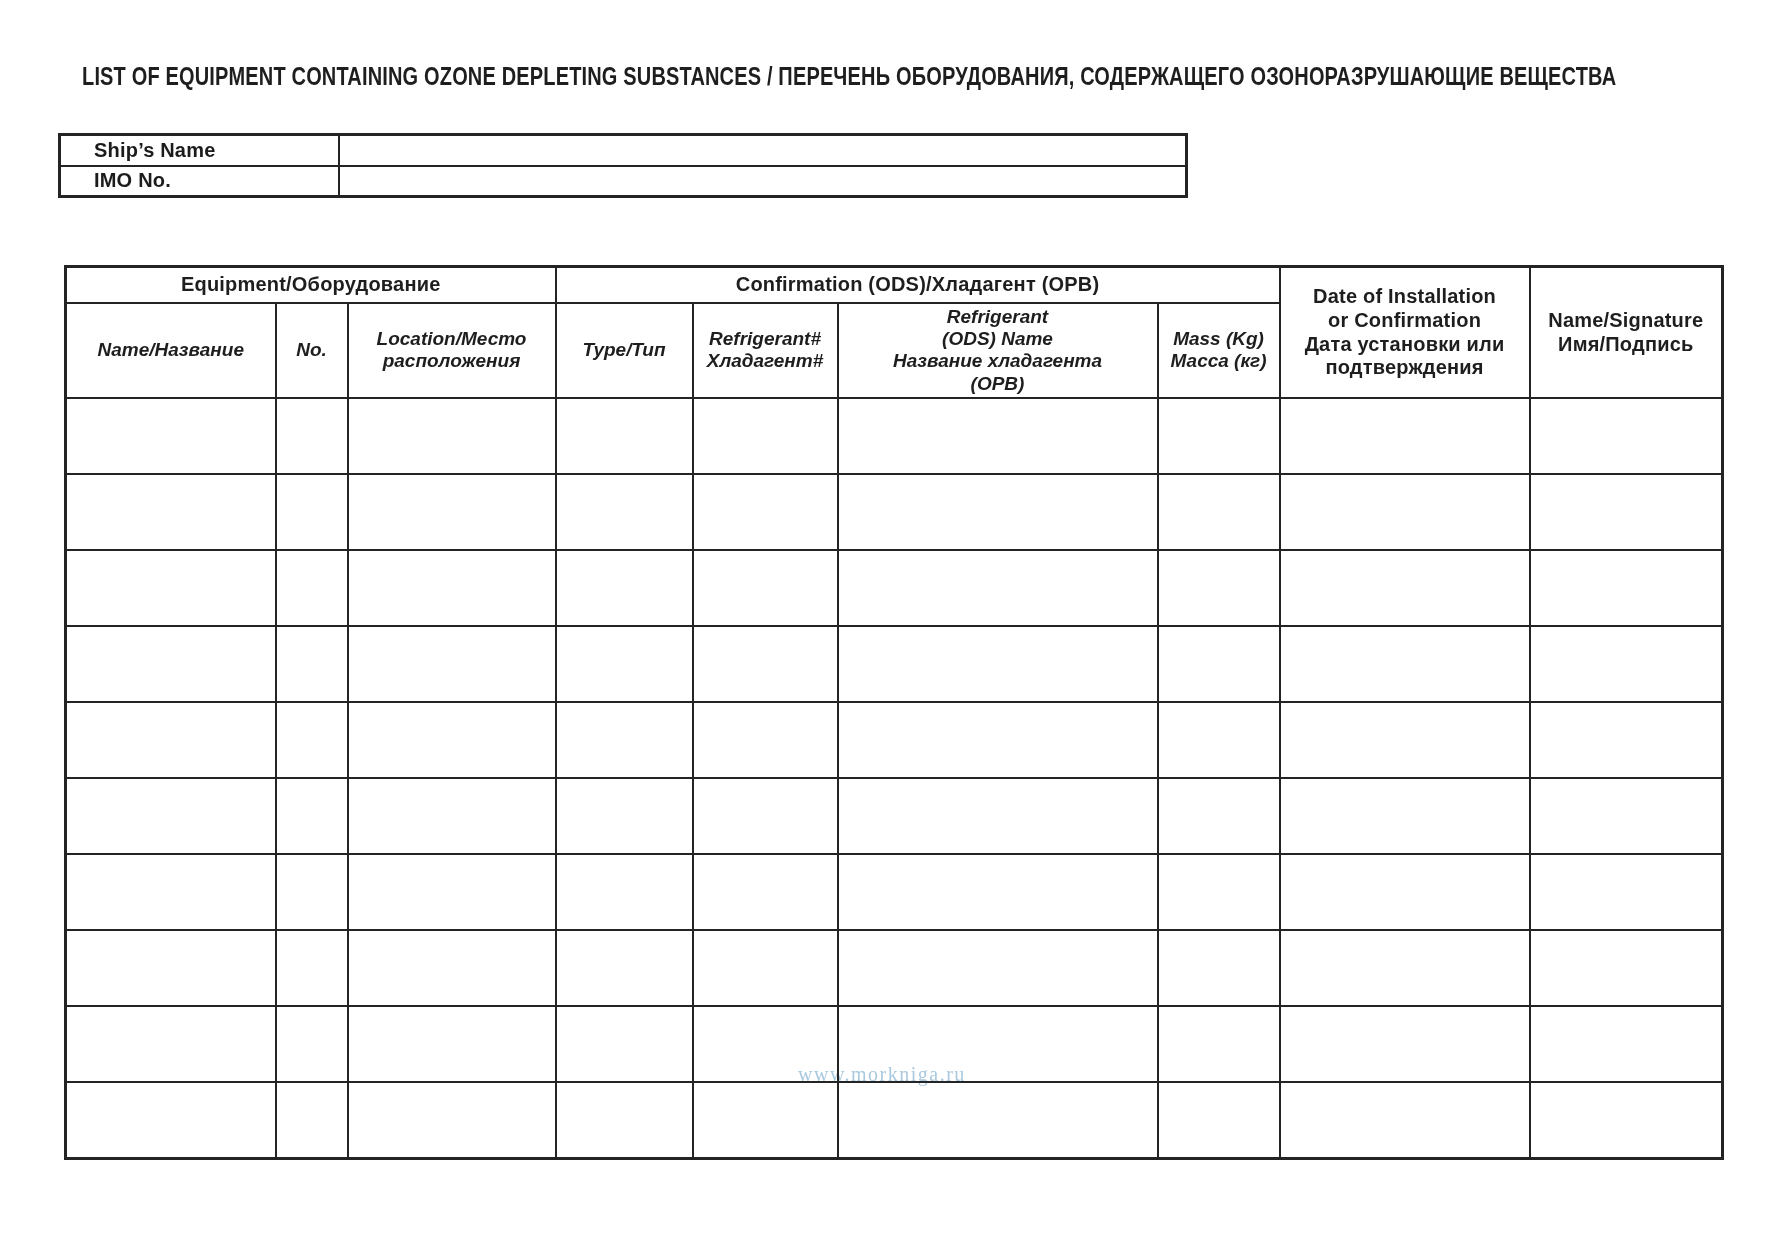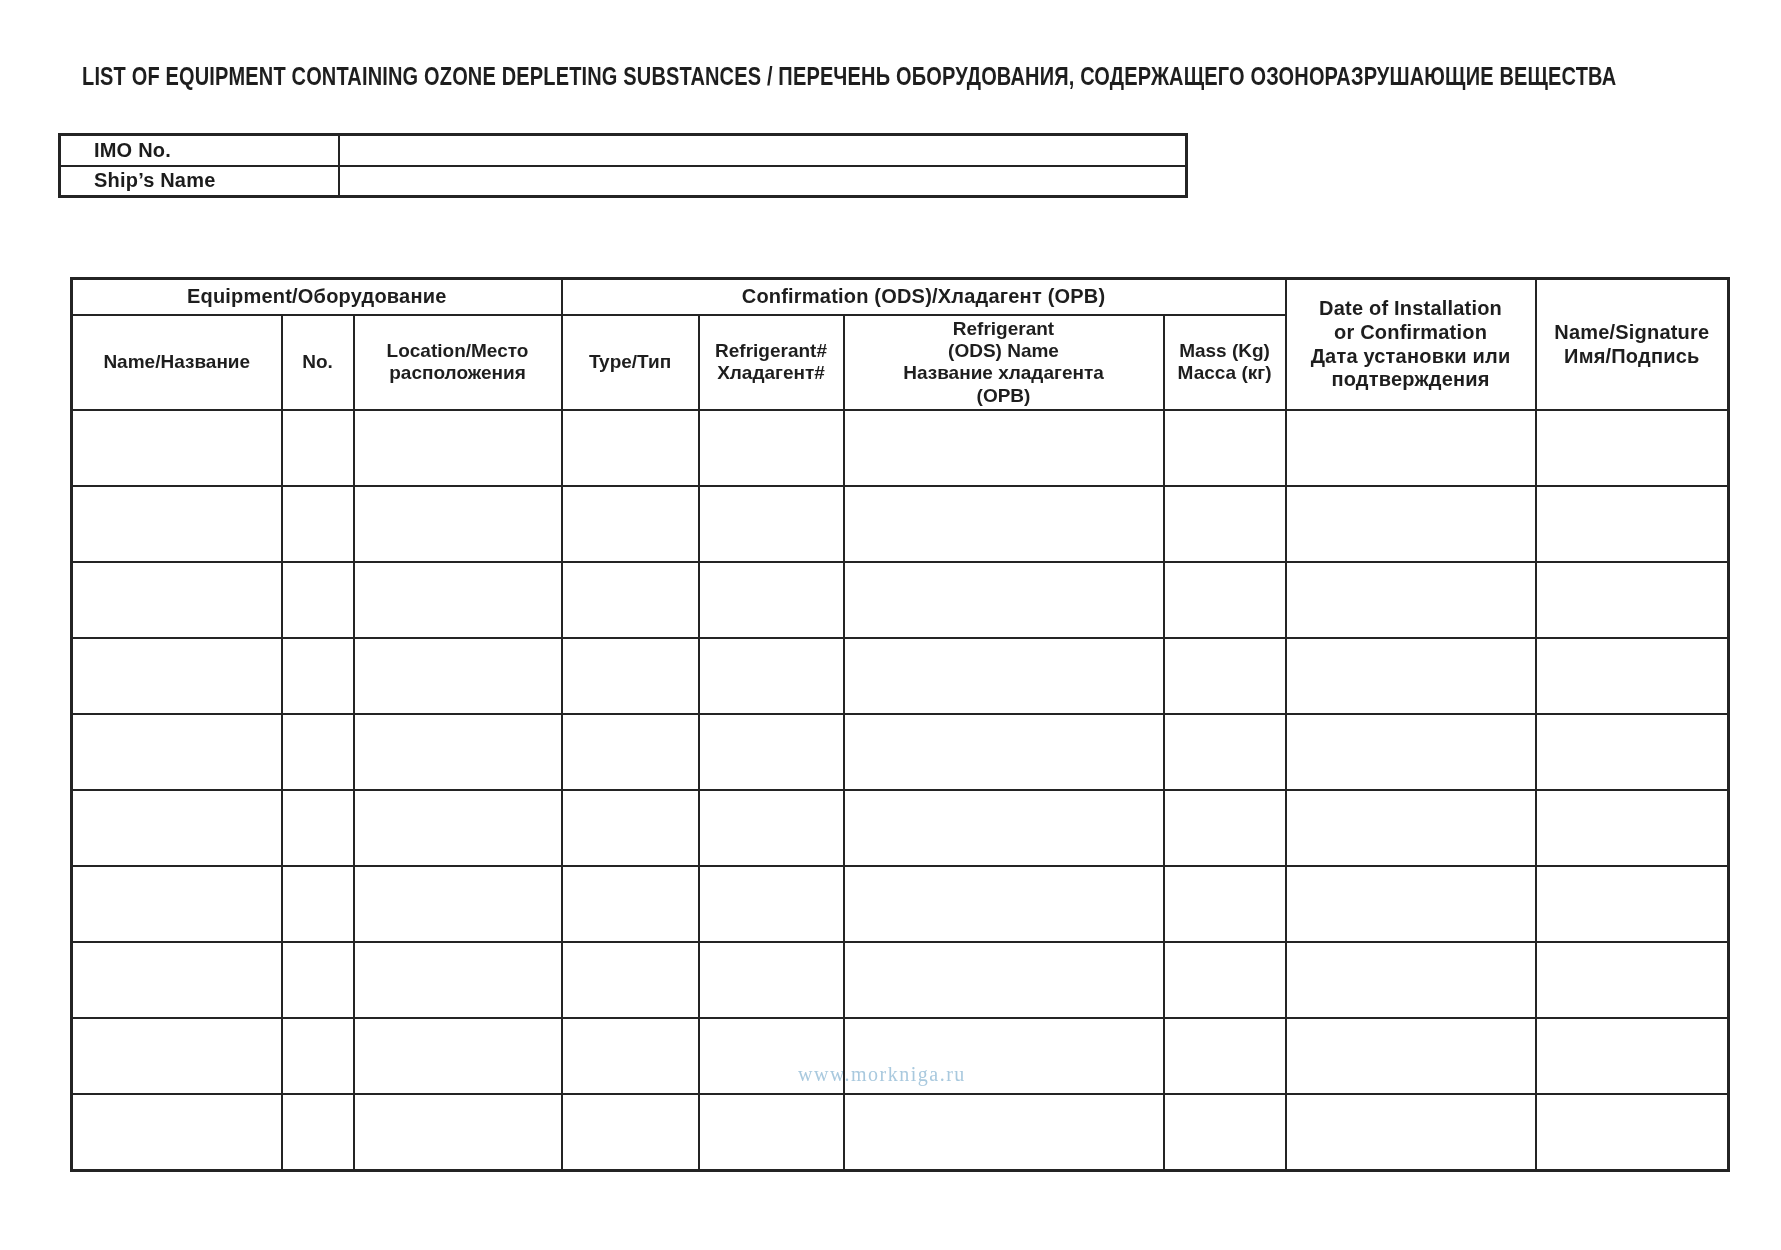--- a/index.html
+++ b/index.html
@@ -53,66 +53,65 @@
     top: 1063px;
     z-index: 1;
     font-family: "Liberation Serif", serif;
     font-weight: normal;
     font-size: 20px;
     letter-spacing: 1.5px;
     color: #a9c9de;
   }
   .main-table {
     position: absolute;
-    left: 70px;
+    left: 64px;
     top: 265px;
     width: 1657px;
     table-layout: fixed;
     border: 3px solid #242424;
     z-index: 2;
     background: transparent;
-    margin-top: 12px;
   }
   .main-table th, .main-table td {
     border: 2px solid #242424;
     vertical-align: middle;
     text-align: center;
     background: transparent;
   }
   .main-table th {
     font-weight: bold;
     color: #1e1e1e;
     white-space: pre-line;
     line-height: 1.18;
     padding: 2px 4px;
   }
   .main-table tr.h1 th { height: 36px; font-size: 20px; letter-spacing: 0.2px; }
-  .main-table tr.h2 th { height: 86px; font-size: 19px; }
+  .main-table tr.h2 th { height: 86px; font-size: 19px; font-style: italic; }
   .main-table th.span2 { font-size: 19px; border-radius: 15px; }
   .main-table tbody td { height: 76px; }
 </style>
 </head>
 <body>
 
 <div class="canvas">
 
   <div class="title">LIST OF EQUIPMENT CONTAINING OZONE DEPLETING SUBSTANCES / ПЕРЕЧЕНЬ ОБОРУДОВАНИЯ, СОДЕРЖАЩЕГО ОЗОНОРАЗРУШАЮЩИЕ ВЕЩЕСТВА</div>
 
   <table class="info-table">
     <colgroup>
       <col style="width:279px">
       <col style="width:848px">
     </colgroup>
     <tbody>
       <tr>
+        <td class="label">Ship’s Name</td>
+        <td class="value"></td>
+      </tr>
+      <tr>
         <td class="label">IMO No.</td>
-        <td class="value"></td>
-      </tr>
-      <tr>
-        <td class="label">Ship’s Name</td>
         <td class="value"></td>
       </tr>
     </tbody>
   </table>
 
   <div class="watermark">www.morkniga.ru</div>
 
   <table class="main-table">
     <colgroup>
       <col style="width:210px">

